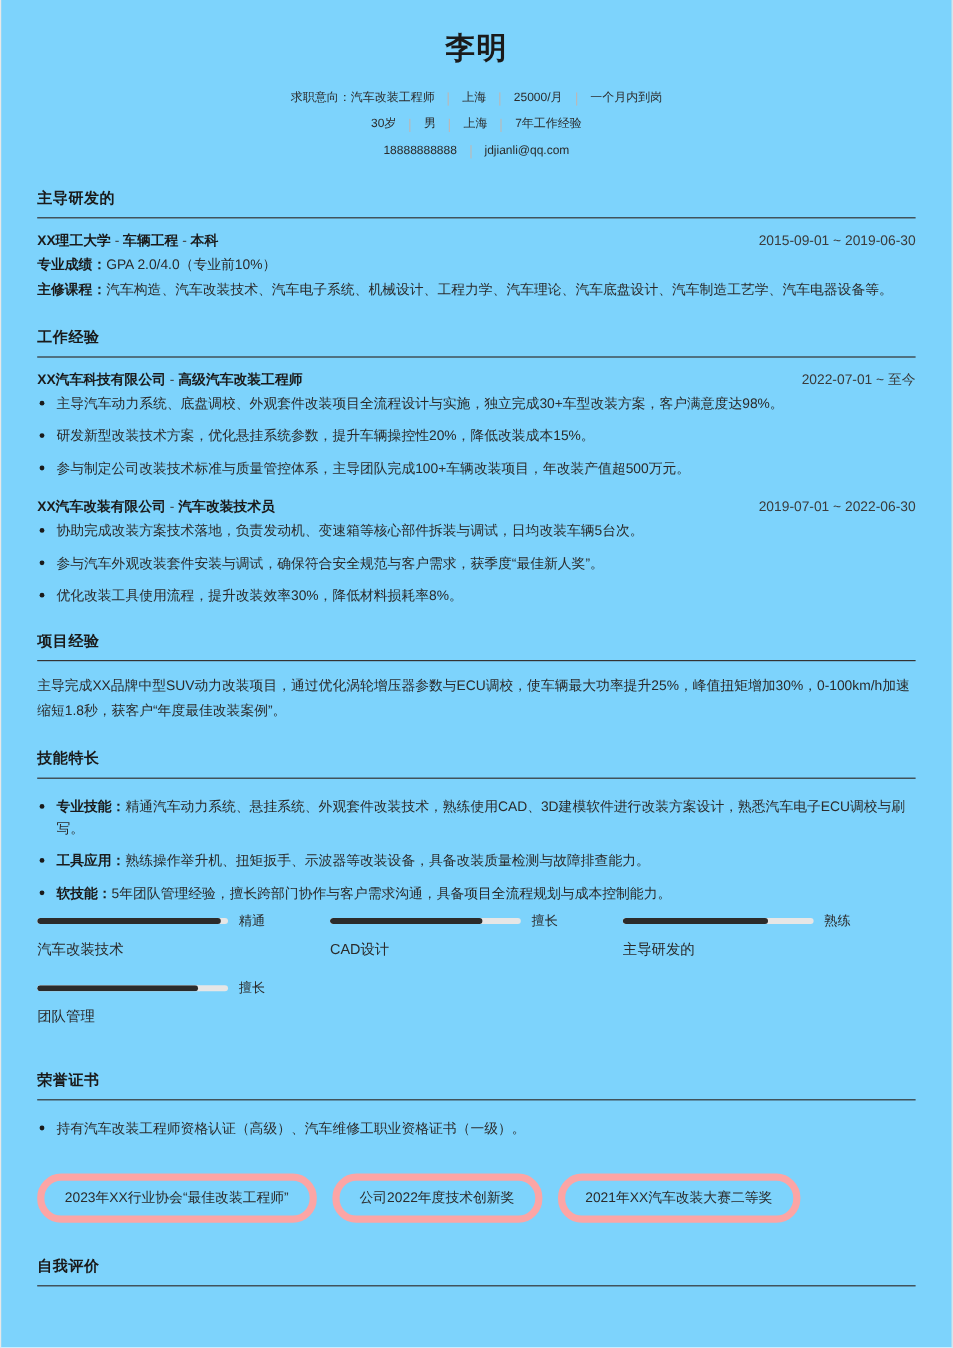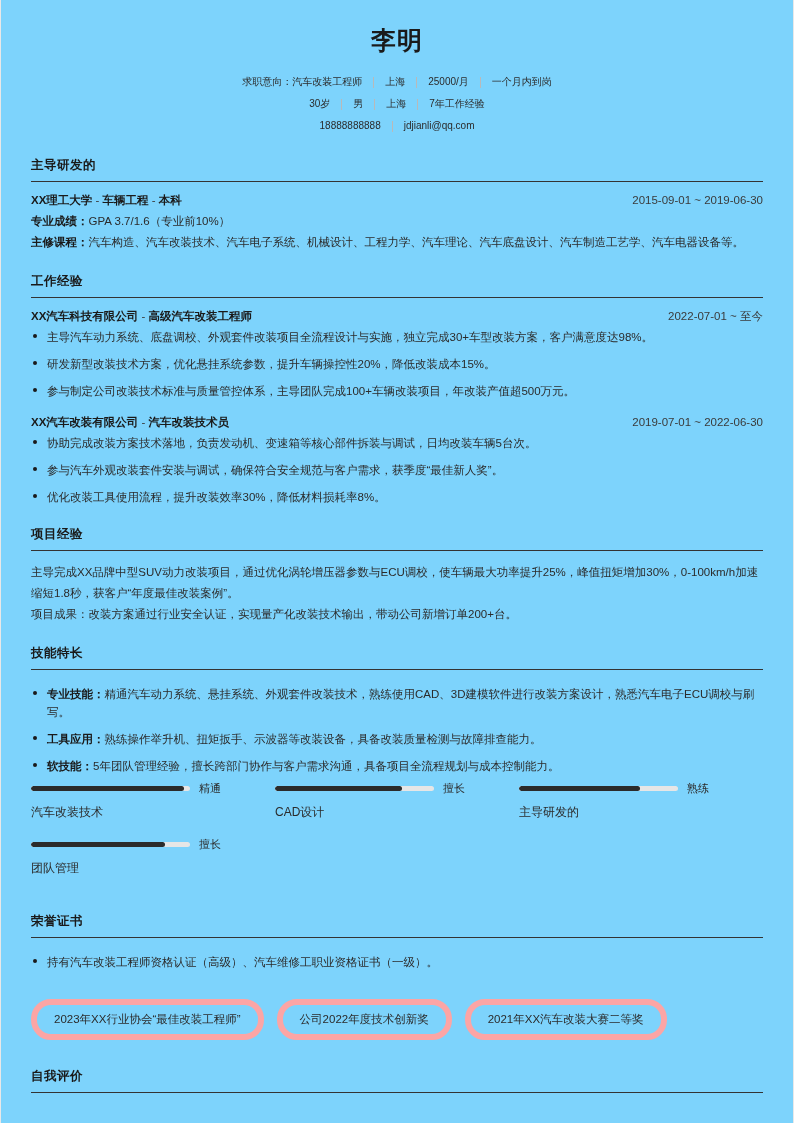--- a/index.html
+++ b/index.html
@@ -232,21 +232,21 @@
     <div class="section">
       <div class="section-title">主导研发的</div>
       <div class="section-body">
         <div class="entry-head">
           <div class="entry-title">
             <span>XX理工大学</span><span class="sep-dash"> - </span><span>车辆工程</span><span class="sep-dash"> - </span><span>本科</span>
           </div>
           <div class="entry-date">2015-09-01 ~ 2019-06-30</div>
         </div>
         <div class="kv-line">
-          <b>专业成绩：</b><span>GPA 3.7/1.6（专业前10%）</span>
+          <b>专业成绩：</b><span>GPA 2.0/4.0（专业前10%）</span>
         </div>
         <div class="kv-line">
           <b>主修课程：</b><span>汽车构造、汽车改装技术、汽车电子系统、机械设计、工程力学、汽车理论、汽车底盘设计、汽车制造工艺学、汽车电器设备等。</span>
         </div>
       </div>
     </div>
 
     <div class="section">
       <div class="section-title">工作经验</div>
       <div class="section-body">
@@ -279,21 +279,20 @@
           </ul>
         </div>
 
       </div>
     </div>
 
     <div class="section">
       <div class="section-title">项目经验</div>
       <div class="section-body">
         <div class="para">主导完成XX品牌中型SUV动力改装项目，通过优化涡轮增压器参数与ECU调校，使车辆最大功率提升25%，峰值扭矩增加30%，0-100km/h加速缩短1.8秒，获客户“年度最佳改装案例”。</div>
-        <div class="para">项目成果：改装方案通过行业安全认证，实现量产化改装技术输出，带动公司新增订单200+台。</div>
       </div>
     </div>
 
     <div class="section">
       <div class="section-title">技能特长</div>
       <div class="section-body">
         <ul class="bullets">
           <li><span class="dot"></span><b>专业技能：</b><span>精通汽车动力系统、悬挂系统、外观套件改装技术，熟练使用CAD、3D建模软件进行改装方案设计，熟悉汽车电子ECU调校与刷写。</span></li>
           <li><span class="dot"></span><b>工具应用：</b><span>熟练操作举升机、扭矩扳手、示波器等改装设备，具备改装质量检测与故障排查能力。</span></li>
           <li><span class="dot"></span><b>软技能：</b><span>5年团队管理经验，擅长跨部门协作与客户需求沟通，具备项目全流程规划与成本控制能力。</span></li>

